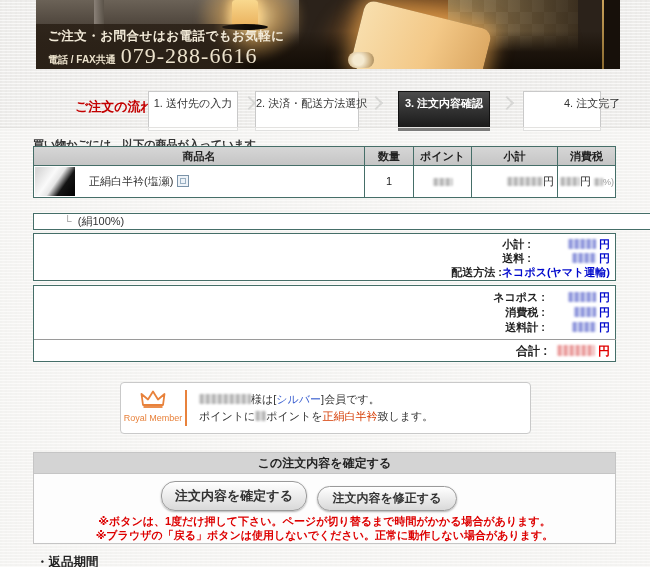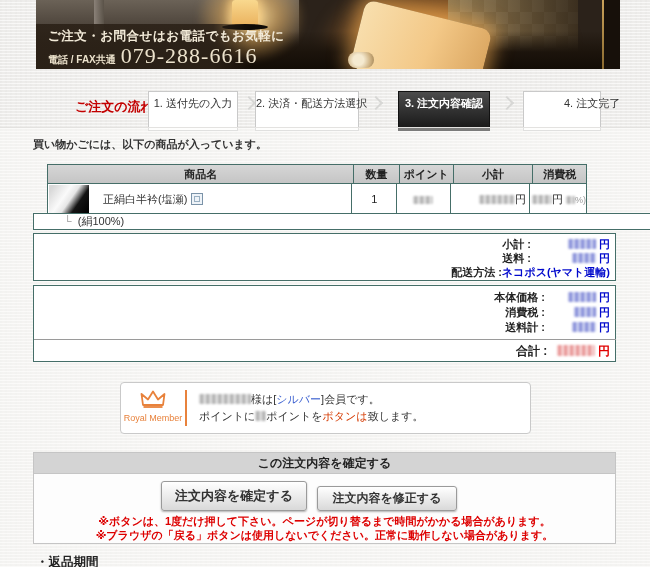--- a/index.html
+++ b/index.html
@@ -46,21 +46,21 @@
   .steps-title{left:75px;top:98px;font-size:13px;font-weight:bold;color:#c30000;}
   .step{top:91px;height:40px;line-height:23px;text-align:center;font-size:11px;color:#333;
     background:#fff;border:1px solid #c9c9c9;box-sizing:border-box;}
   .step.active{background:linear-gradient(180deg,#4c4c4c,#161616);color:#fff;border-color:#111;font-weight:bold;text-align:center;}
   .chev{top:98px;width:8px;height:8px;border-top:2px solid #d7d7d5;border-right:2px solid #d7d7d5;transform:rotate(45deg);}
 
   
   .content-bg{left:0;top:127px;width:650px;height:440px;background:rgba(253,253,251,.45);border-top:1px solid #e3e2e0;}
   .intro{left:33px;top:137px;font-size:11px;font-weight:bold;color:#333;}
 
-  .cart-table{left:33px;top:164px;width:540px;background:#fff;border:1px solid #456e68;box-sizing:border-box;margin-left:14px;}
+  .cart-table{left:33px;top:146px;width:583px;background:#fff;border:1px solid #456e68;box-sizing:border-box;}
   .t-row{display:flex;}
   .cell{box-sizing:border-box;border-right:1px solid #456e68;font-size:11px;color:#222;overflow:visible;}
   .cell.last{border-right:none;}
   .t-head .cell{height:19px;line-height:19px;text-align:center;font-weight:bold;
     background:linear-gradient(180deg,#d6d6d6,#c5c5c5);border-bottom:1px solid #456e68;}
   .t-body .cell{height:31px;}
   .thumb{width:40px;height:29px;margin:1px 0 0 1px;float:left;
     background:linear-gradient(125deg,#d8d8d8 8%,#fafafa 38%,#e6e6e6 52%,#141414 70%,#000 100%);}
   .pname{float:left;margin:8px 0 0 14px;font-size:11px;color:#333;}
   .linkicon{display:inline-block;width:10px;height:10px;border:1px solid #7b93a8;background:#eef3f8;vertical-align:-2px;margin-left:4px;position:relative;}
@@ -99,21 +99,21 @@
   .royal-div{width:2px;background:#e8823c;margin:7px 0;}
   .royal-right{padding:8px 0 0 12px;font-size:11px;line-height:17px;color:#333;white-space:nowrap;}
   .tier{color:#3a5fd0;}
   .addem{color:#d53a00;}
 
   
   .confirm{left:33px;top:452px;width:583px;height:92px;background:#fdfdfd;border:1px solid #c5c5c5;box-sizing:border-box;}
   .confirm-head{height:20px;line-height:20px;background:#d4d4d4;text-align:center;font-size:12px;font-weight:bold;color:#222;border-bottom:1px solid #c5c5c5;}
   .btn{position:absolute;font-family:inherit;font-weight:bold;color:#333;cursor:pointer;
     background:linear-gradient(180deg,#ffffff 0%,#ececec 50%,#d9d9d9 100%);
-    border:1px solid #9a9a9a;border-radius:3px;box-shadow:0 1px 2px rgba(0,0,0,.3);}
+    border:1px solid #9a9a9a;border-radius:14px;box-shadow:0 1px 2px rgba(0,0,0,.3);}
   .btn1{left:127px;top:28px;width:146px;height:30px;font-size:13px;}
   .btn2{left:283px;top:33px;width:140px;height:25px;font-size:12px;text-align:center;}
   .warn{position:absolute;left:0;width:581px;text-align:center;font-size:11px;font-weight:bold;color:#dd0000;white-space:nowrap;}
   .w1{top:61px;} .w2{top:75px;}
 
   .footer-part{left:36px;top:554px;font-size:12.5px;font-weight:bold;color:#222;}
 </style>
 </head>
 <body>
 
@@ -193,21 +193,21 @@
     <span class="lbl">送料 :</span>
     <span class="val"><span class="blur blur-blue" style="width:24px;height:10px;"></span> <span class="yen-blue">円</span></span>
   </div>
   <div class="sumrow">
     <span class="lbl">配送方法 :</span><span class="method">ネコポス(ヤマト運輸)</span>
   </div>
 </div>
 
 <div class="abs box totbox">
   <div class="totrow">
-    <span class="lbl">本体価格 :</span>
+    <span class="lbl">ネコポス :</span>
     <span class="val"><span class="blur blur-blue" style="width:28px;height:10px;"></span> <span class="yen-blue">円</span></span>
   </div>
   <div class="totrow">
     <span class="lbl">消費税 :</span>
     <span class="val"><span class="blur blur-blue" style="width:22px;height:10px;"></span> <span class="yen-blue">円</span></span>
   </div>
   <div class="totrow">
     <span class="lbl">送料計 :</span>
     <span class="val"><span class="blur blur-blue" style="width:24px;height:10px;"></span> <span class="yen-blue">円</span></span>
   </div>
@@ -222,21 +222,21 @@
   <div class="royal-left">
     <svg width="28" height="19" viewBox="0 0 28 19">
       <path d="M4 16 L2.5 5 L9 10.5 L14 2.5 L19 10.5 L25.5 5 L24 16 Z" fill="none" stroke="#e8823c" stroke-width="1.8" stroke-linejoin="round"></path>
       <line x1="4.5" y1="18" x2="23.5" y2="18" stroke="#e8823c" stroke-width="1.8"></line>
     </svg>
     <div class="royal-badge nw">Royal Member</div>
   </div>
   <div class="royal-div"></div>
   <div class="royal-right">
     <div class="nw"><span class="blur blur-gray" style="width:52px;height:10px;"></span><span>様は[</span><span class="tier">シルバー</span><span>]会員です。</span></div>
-    <div class="nw"><span>ポイントに</span><span class="blur blur-gray" style="width:11px;height:10px;"></span><span>ポイントを</span><span class="addem">ボタンは</span><span>致します。</span></div>
+    <div class="nw"><span>ポイントに</span><span class="blur blur-gray" style="width:11px;height:10px;"></span><span>ポイントを</span><span class="addem">正絹白半衿</span><span>致します。</span></div>
   </div>
 </div>
 
 <div class="abs confirm">
   <div class="confirm-head nw">この注文内容を確定する</div>
   <button class="btn btn1 nw">注文内容を確定する</button>
   <button class="btn btn2 nw">注文内容を修正する</button>
   <div class="warn w1">※ボタンは、1度だけ押して下さい。ページが切り替るまで時間がかかる場合があります。</div>
   <div class="warn w2">※ブラウザの「戻る」ボタンは使用しないでください。正常に動作しない場合があります。</div>
 </div>

